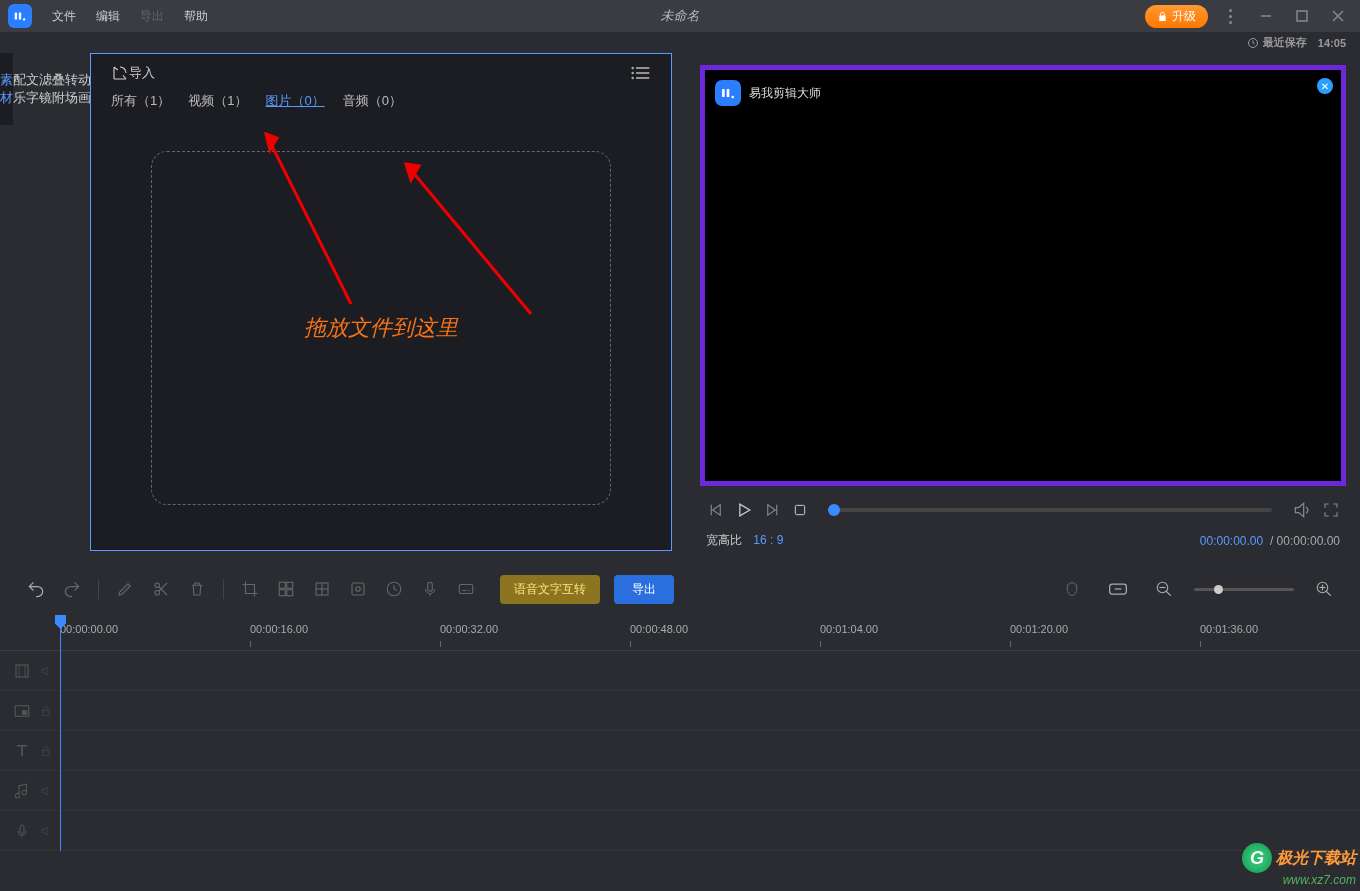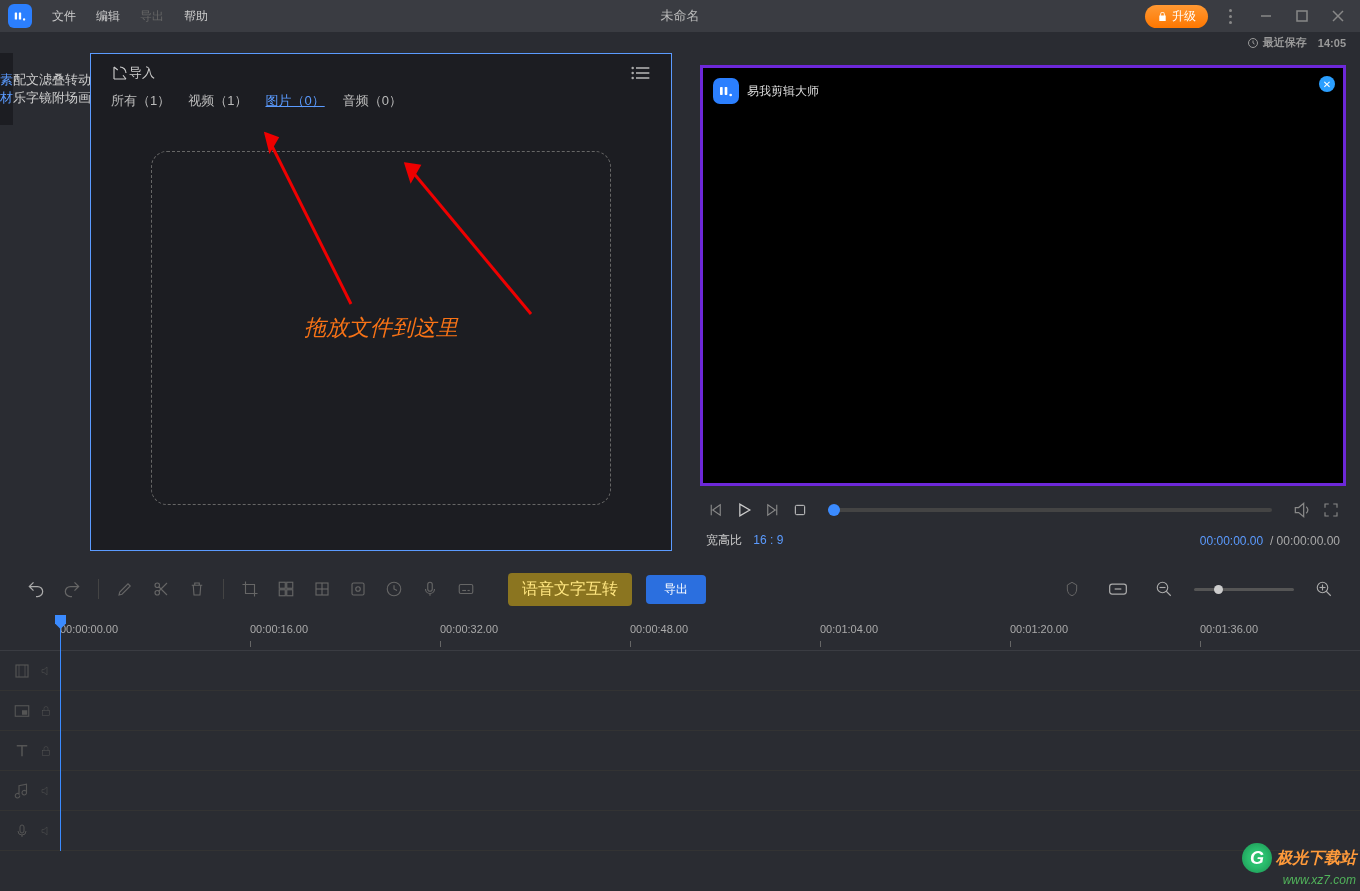--- a/index.html
+++ b/index.html
@@ -4,21 +4,21 @@
 <style>
 * { margin: 0; padding: 0; box-sizing: border-box; font-family: "Microsoft YaHei", sans-serif; }
 body { background: #2a2c32; color: #aaa; overflow: hidden; width: 1360px; height: 891px; position: relative; }
 
 
 .menubar { height: 32px; background: #3a3c42; display: flex; align-items: center; padding: 0 8px; }
 .logo { width: 24px; height: 24px; background: #2b7fff; border-radius: 6px; display: flex; align-items: center; justify-content: center; margin-right: 10px; }
 .logo svg { width: 14px; height: 14px; }
 .menu-item { color: #ccc; font-size: 12px; padding: 0 10px; cursor: pointer; }
 .menu-item.disabled { color: #666; }
-.window-title { position: absolute; left: 50%; transform: translateX(-50%); color: #bbb; font-size: 13px; }
+.window-title { position: absolute; left: 50%; transform: translateX(-50%); color: #bbb; font-size: 13px; font-style: italic; }
 .menubar-right { margin-left: auto; display: flex; align-items: center; gap: 8px; }
 .upgrade-btn { background: linear-gradient(#ff9933, #ff7700); color: #fff; font-size: 12px; padding: 3px 12px; border-radius: 12px; display: flex; align-items: center; gap: 4px; cursor: pointer; }
 .win-ctrl { width: 28px; height: 28px; display: flex; align-items: center; justify-content: center; cursor: pointer; color: #888; }
 .dots { display: flex; flex-direction: column; gap: 3px; }
 .dots span { width: 3px; height: 3px; background: #888; border-radius: 50%; }
 
 
 .save-status { text-align: right; font-size: 11px; color: #999; padding: 3px 14px; display: flex; justify-content: flex-end; align-items: center; gap: 4px; font-weight: bold; }
 
 
@@ -37,41 +37,41 @@
 .media-tabs { display: flex; gap: 18px; padding: 4px 20px 8px; font-size: 13px; }
 .media-tab { color: #bbb; cursor: pointer; padding-bottom: 3px; }
 .media-tab.active { color: #5b9bff; text-decoration: underline; text-align: center; }
 .drop-zone { margin: 30px 60px; height: 354px; border: 1px dashed #666; border-radius: 16px; display: flex; align-items: center; justify-content: center; font-size: 22px; font-style: italic; color: #f97316; }
 
 
 .arrow { position: absolute; stroke: #e00; stroke-width: 3; fill: none; }
 
 
 .preview-area { flex: 1; padding: 0 14px 0 28px; display: flex; flex-direction: column; }
-.preview-box { flex: 1; background: #000; border: 3px solid #6d28d9; position: relative; margin-top: 12px; text-decoration: underline; }
+.preview-box { flex: 1; background: #000; border: 5px solid #6d28d9; position: relative; margin-top: 12px; text-decoration: underline; }
 .preview-badge { position: absolute; top: 10px; left: 10px; display: flex; align-items: center; gap: 8px; }
 .preview-badge-logo { width: 26px; height: 26px; background: #2b7fff; border-radius: 7px; display: flex; align-items: center; justify-content: center; }
 .preview-badge-text { color: #ddd; font-size: 12px; }
 .preview-close { position: absolute; top: 8px; right: 8px; width: 16px; height: 16px; background: #2b9fff; border-radius: 50%; display: flex; align-items: center; justify-content: center; font-size: 10px; color: #fff; cursor: pointer; }
 
 .player-controls { display: flex; align-items: center; gap: 10px; padding: 14px 6px 10px; }
 .pc-btn { color: #888; cursor: pointer; display: flex; align-items: center; justify-content: center; }
 .progress-track { flex: 1; height: 4px; background: #444; border-radius: 2px; position: relative; margin: 0 10px; }
 .progress-thumb { position: absolute; left: 0; top: -4px; width: 12px; height: 12px; background: #3b8bff; border-radius: 50%; }
 .player-info { display: flex; align-items: center; justify-content: space-between; padding: 2px 6px; font-size: 12px; }
 .aspect-label { color: #ccc; }
 .aspect-val { color: #5b9bff; margin-left: 8px; }
 .time-current { color: #5b9bff; }
 .time-total { color: #aaa; }
 
 
 .toolbar { height: 52px; display: flex; align-items: center; padding: 0 20px; margin-top: 12px; gap: 4px; }
 .tb-btn { width: 32px; height: 32px; display: flex; align-items: center; justify-content: center; color: #666; cursor: pointer; }
 .tb-sep { width: 1px; height: 20px; background: #444; margin: 0 6px; }
-.voice-convert { background: #8b7520; color: #ffe680; font-size: 16px; padding: 6px 14px; border-radius: 4px; cursor: pointer; margin-left: 22px; }
+.voice-convert { background: #8b7520; color: #ffe680; font-size: 12px; padding: 6px 14px; border-radius: 4px; cursor: pointer; margin-left: 14px; }
 .export-btn { background: #2b6fdf; color: #fff; font-size: 12px; padding: 6px 18px; border-radius: 4px; cursor: pointer; margin-left: 10px; }
 .toolbar-right { margin-left: auto; display: flex; align-items: center; gap: 14px; }
 .zoom-slider { width: 100px; height: 3px; background: #555; position: relative; border-radius: 2px; }
 .zoom-thumb { position: absolute; left: 20%; top: -3px; width: 9px; height: 9px; background: #ccc; border-radius: 50%; }
 
 
 .timeline-area { position: relative; }
 .time-ruler { height: 36px; display: flex; align-items: flex-start; padding-left: 60px; position: relative; border-bottom: 1px solid #3a3c42; }
 .time-tick { position: absolute; top: 8px; font-size: 11px; color: #aaa; }
 .time-tick::after { content: ''; position: absolute; left: 0; top: 18px; width: 1px; height: 6px; background: #666; }

